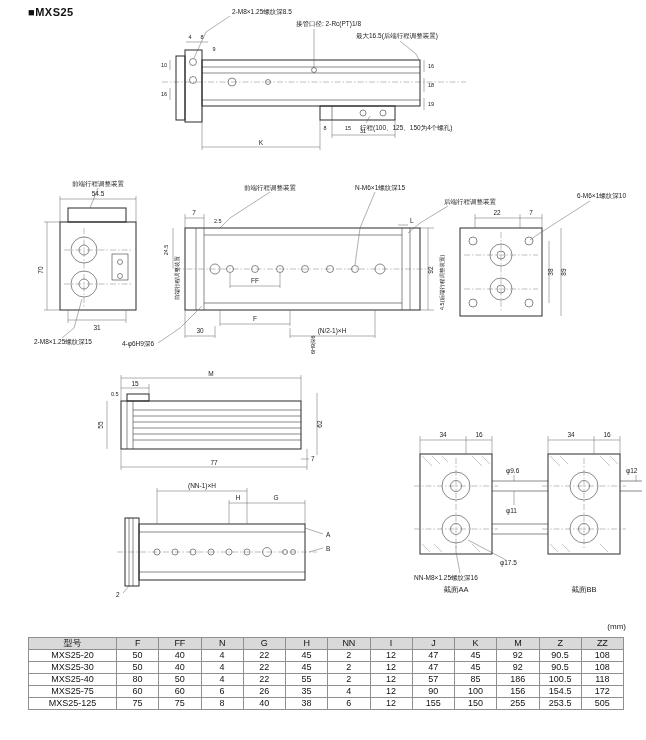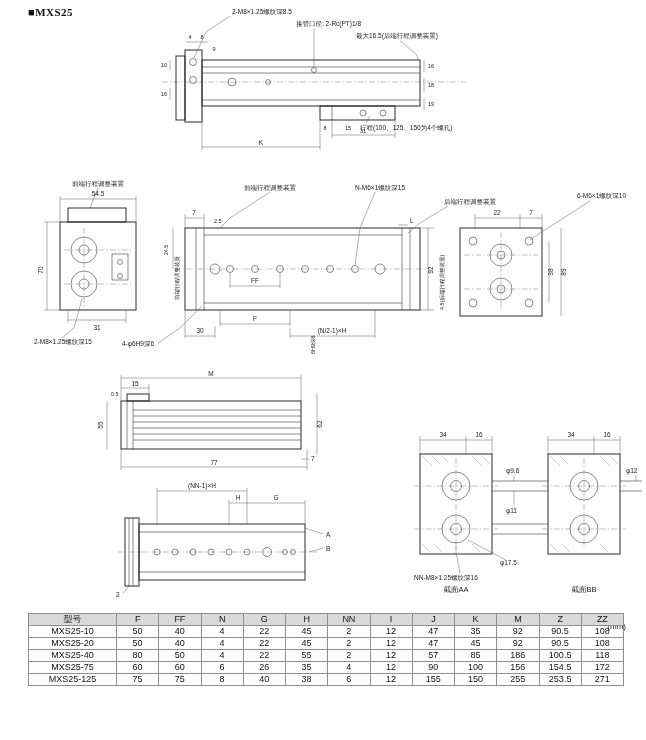--- a/index.html
+++ b/index.html
@@ -32,21 +32,21 @@
     height:11.6px; line-height:11px; font-weight:normal; white-space:nowrap; overflow:hidden;
   }
   #dim-table th { background:#d9d9d9; }
   #dim-table td.model { text-align:center; }
 </style>
 </head>
 <body>
 
 <div class="canvas">
 
-  <div class="abs title" style="left:28px; top:6px;font-family:Liberation Serif, serif;">■MXS25</div>
+  <div class="abs title" style="left:28px; top:6px;">■MXS25</div>
 
   <svg class="abs" style="left:148px; top:4px;" width="348" height="168" viewBox="0 0 348 168">
     <g>
       <line class="dash" x1="14" y1="78" x2="318" y2="78"></line>
       <rect class="out" x="28" y="52" width="9" height="64"></rect>
       <rect class="out" x="37" y="46" width="17" height="72"></rect>
       <circle class="thin" cx="45" cy="58" r="3.5"></circle>
       <circle class="thin" cx="45" cy="76" r="3.5"></circle>
       <rect class="out" x="54" y="56" width="218" height="46"></rect>
       <line class="thin" x1="54" y1="63" x2="272" y2="63"></line>
@@ -338,21 +338,21 @@
     <text class="t6" x="98" y="101">φ11</text>
     <text class="t6" x="92" y="153">φ17.5</text>
     <text class="t6" x="218" y="61">φ12</text>
     <text class="t6" x="6" y="168">NN-M8×1.25螺纹深16</text>
     <text class="t7 mid" x="48" y="180">截面AA</text>
     <text class="t7 mid" x="176" y="180">截面BB</text>
   </svg>
 
   <div class="abs unit" style="right:20px; top:602px;margin-top:20px;">(mm)</div>
 
-  <table id="dim-table" class="abs" style="left:28px; top:613px;">
+  <table id="dim-table" class="abs" style="left:28px; top:637px;">
     <colgroup>
         <col style="width:88px">
       </colgroup>
     <thead>
       <tr>
         <th>型号</th>
         <th>F</th>
         <th>FF</th>
         <th>N</th>
         <th>G</th>
@@ -361,50 +361,50 @@
         <th>I</th>
         <th>J</th>
         <th>K</th>
         <th>M</th>
         <th>Z</th>
         <th>ZZ</th>
       </tr>
     </thead>
     <tbody>
       <tr>
-          <td class="model">MXS25-10</td>
-          <td>50</td>
-          <td>40</td>
-          <td>4</td>
-          <td>22</td>
-          <td>45</td>
-          <td>2</td>
-          <td>12</td>
-          <td>47</td>
-          <td>35</td>
-          <td>92</td>
-          <td>90.5</td>
-          <td>108</td>
-        </tr>
-      <tr>
           <td class="model">MXS25-20</td>
           <td>50</td>
           <td>40</td>
           <td>4</td>
           <td>22</td>
           <td>45</td>
           <td>2</td>
           <td>12</td>
           <td>47</td>
           <td>45</td>
           <td>92</td>
           <td>90.5</td>
           <td>108</td>
         </tr>
       <tr>
+          <td class="model">MXS25-30</td>
+          <td>50</td>
+          <td>40</td>
+          <td>4</td>
+          <td>22</td>
+          <td>45</td>
+          <td>2</td>
+          <td>12</td>
+          <td>47</td>
+          <td>45</td>
+          <td>92</td>
+          <td>90.5</td>
+          <td>108</td>
+        </tr>
+      <tr>
           <td class="model">MXS25-40</td>
           <td>80</td>
           <td>50</td>
           <td>4</td>
           <td>22</td>
           <td>55</td>
           <td>2</td>
           <td>12</td>
           <td>57</td>
           <td>85</td>
@@ -433,18 +433,18 @@
           <td>75</td>
           <td>8</td>
           <td>40</td>
           <td>38</td>
           <td>6</td>
           <td>12</td>
           <td>155</td>
           <td>150</td>
           <td>255</td>
           <td>253.5</td>
-          <td>271</td>
+          <td>505</td>
         </tr>
     </tbody>
   </table>
 
 </div>
 
 </body></html>

